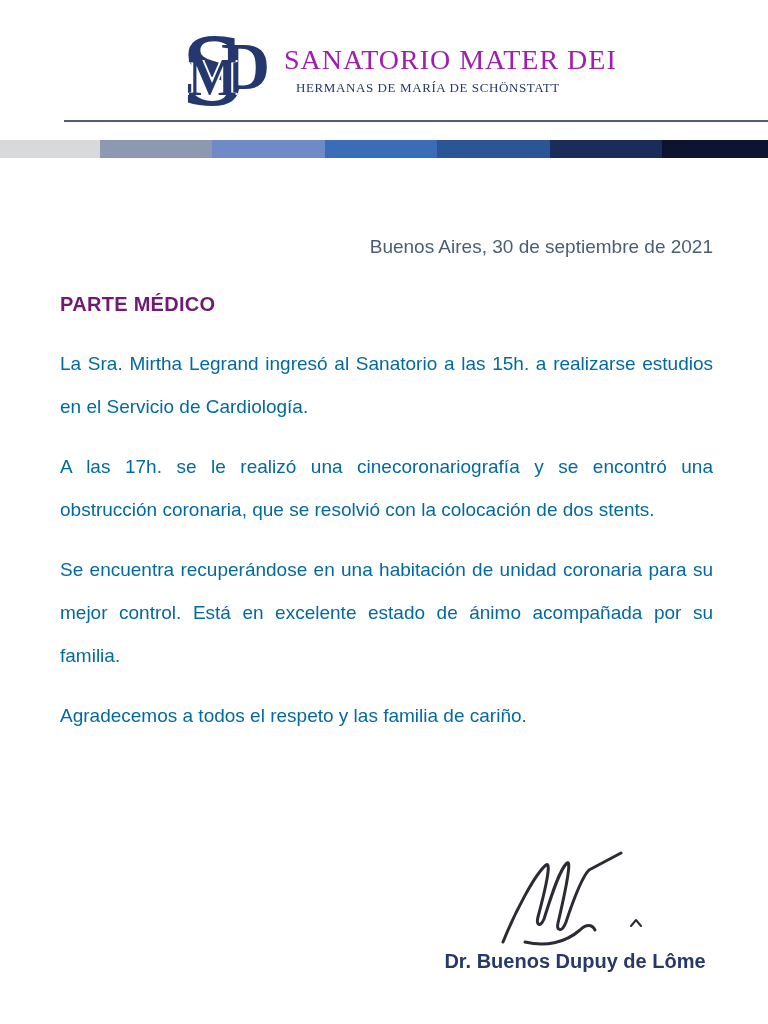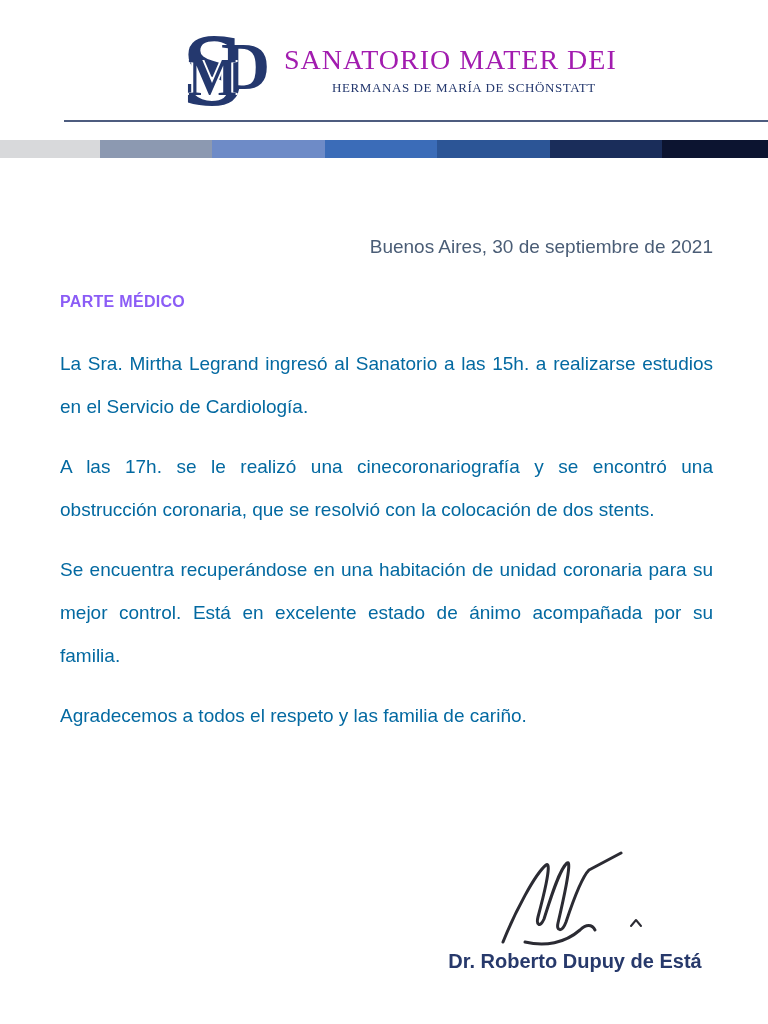--- a/index.html
+++ b/index.html
@@ -27,42 +27,42 @@
   .logo .l-d{font-size:68px;left:37px;top:6px;text-shadow:2px 0 0 #fff,-2px 0 0 #fff;}
 
   .org-name{
     position:absolute;left:284px;top:44px;
     font-family:"Liberation Serif", serif;
     font-size:28px;letter-spacing:1px;color:#a21caf;white-space:nowrap;
   }
   .org-subtitle{
     position:absolute;left:296px;top:80px;
     font-family:"Liberation Serif", serif;
-    font-size:13px;letter-spacing:0.6px;color:#24386e;white-space:nowrap;margin-left:36px;
+    font-size:13px;letter-spacing:0.6px;color:#24386e;white-space:nowrap;
   }
 
   .header-rule{
     position:absolute;left:64px;right:0;top:120px;height:2px;
     background:#2e4068;opacity:0.85;
   }
 
   .gradient-bar{
     position:absolute;left:0;top:140px;width:768px;height:18px;
     display:flex;
   }
   .gradient-bar .seg{height:100%;}
 
   
   .dateline{
     position:absolute;right:55px;top:236px;
     font-size:19px;color:#4a5d76;text-align:right;
   }
   .doc-title{
     position:absolute;left:60px;top:293px;
-    font-size:16px;font-weight:bold;color:#8b5cf6;letter-spacing:0.3px;
+    font-size:20px;font-weight:bold;color:#701a75;letter-spacing:0.3px;
   }
   .body-text{
     position:absolute;left:60px;right:55px;top:342px;
     font-size:19px;line-height:43px;color:#0369a1;
   }
   .body-text p{
     margin:0 0 17px 0;
     text-align:justify;
   }
 
@@ -115,16 +115,16 @@
     <p>Se encuentra recuperándose en una habitación de unidad coronaria para su mejor control. Está en excelente estado de ánimo acompañada por su familia.</p>
     <p>Agradecemos a todos el respeto y las familia de cariño.</p>
   </div>
 
   <div class="signature-block">
     <svg class="signature-scribble" width="160" height="100" viewBox="0 0 160 100" fill="none">
       <path d="M 8 92 C 20 62, 40 24, 51 15 C 58 10, 47 52, 43 67 C 41 75, 45 78, 49 69 C 55 50, 64 20, 72 13 C 78 8, 67 56, 63 73 C 61 81, 67 83, 71 72 C 77 54, 86 28, 94 20 L 126 3" stroke="#2b2b33" stroke-width="3" stroke-linecap="round" stroke-linejoin="round"></path>
       <path d="M 30 92 C 50 97, 70 93, 85 80 C 91 74, 97 74, 100 80" stroke="#2b2b33" stroke-width="3" stroke-linecap="round"></path>
       <path d="M 136 76 l 5 -6 l 5 6" stroke="#2b2b33" stroke-width="2" stroke-linecap="round" stroke-linejoin="round"></path>
     </svg>
-    <div class="signer-name">Dr. Roberto Dupuy de Está</div>
+    <div class="signer-name">Dr. Buenos Dupuy de Lôme</div>
   </div>
 
 </div>
 
 </body></html>

